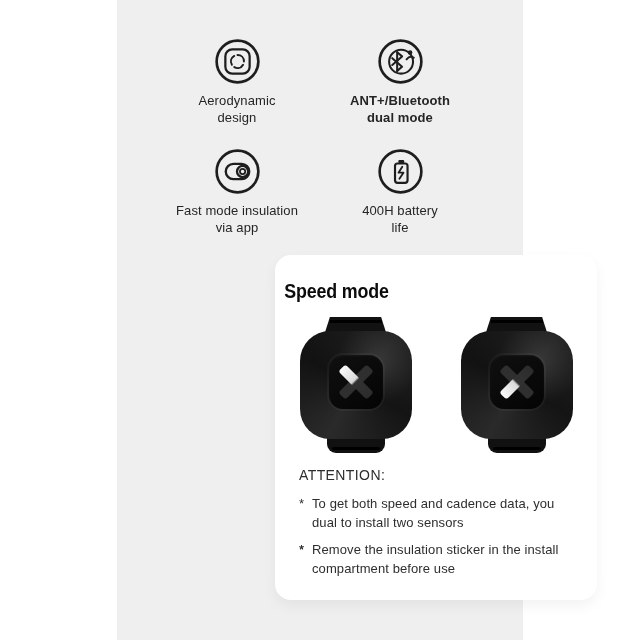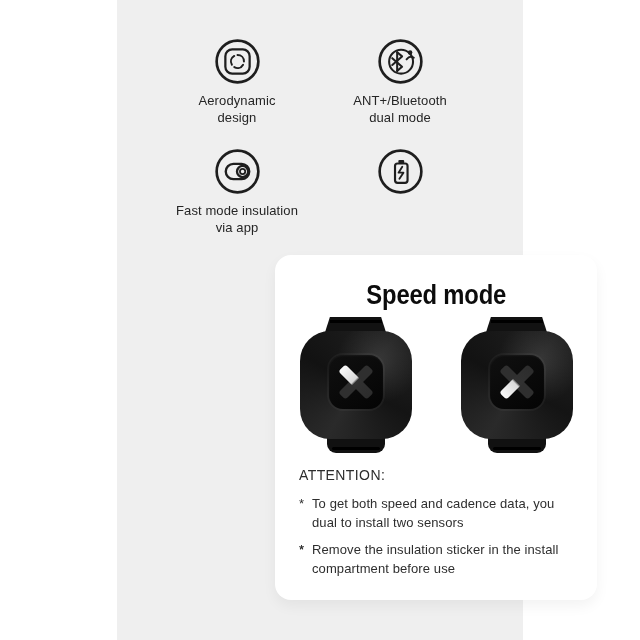--- a/index.html
+++ b/index.html
@@ -22,21 +22,21 @@
     text-align:center;white-space:pre-line;letter-spacing:.1px;
   }
 
   
   .card{
     position:absolute;left:158px;top:255px;width:322px;height:345px;
     background:#ffffff;border-radius:16px;
     box-shadow:0 6px 14px rgba(0,0,0,0.05);
   }
   .mode-headings{position:absolute;top:24px;left:0;right:0;display:flex;}
-  .mode-title{flex:1;text-align:center;font-size:28px;font-weight:700;color:#0c0c0c;}
+  .mode-title{flex:1;font-size:21px;font-weight:700;color:#0c0c0c;}
   .mode-title span{display:inline-block;transform:scaleX(0.85);letter-spacing:-0.2px;}
 
   
   .sensors{position:absolute;top:60px;left:0;right:0;display:flex;justify-content:space-around;}
   .sensor{position:relative;width:116px;height:140px;}
   .s-tab-top{
     position:absolute;top:2px;left:50%;transform:translateX(-50%);
     width:64px;height:20px;background:#121212;
     clip-path:polygon(10% 0,90% 0,100% 100%,0 100%);
   }
@@ -97,21 +97,21 @@
         <g stroke-width="2">
           <path d="M24 17.4 C28 17.4 30.6 20.2 30.6 24"></path>
           <path d="M24 17.4 C28 17.4 30.6 20.2 30.6 24" transform="rotate(120 24 24)"></path>
           <path d="M24 17.4 C28 17.4 30.6 20.2 30.6 24" transform="rotate(240 24 24)"></path>
         </g>
       </svg>
       <div class="flabel">Aerodynamic
 design</div>
     </div>
 
-    <div class="feature" style="left:193px;top:38px;">
+    <div class="feature" style="left:193px;top:38px;font-weight:bold;">
       <svg class="ficon" viewBox="0 0 48 48" fill="none" stroke="#1e1e1e" stroke-linecap="round" stroke-linejoin="round">
         <circle cx="24" cy="24" r="21.3" stroke-width="2.7"></circle>
         <circle cx="24.6" cy="24.2" r="12.2" stroke-width="2.1"></circle>
         <g stroke-width="2.1">
           <path d="M20.6 14.6 V33.6"></path>
           <path d="M20.6 14.6 L25.6 18.8 L15.6 27.6"></path>
           <path d="M20.6 33.6 L25.6 29.4 L15.6 20.6"></path>
         </g>
         <circle cx="33.8" cy="14.8" r="2.3" fill="#1e1e1e" stroke="none"></circle>
         <path d="M30.2 21.8 c2 -2.6 5 -3.2 7.4 -1.6" stroke-width="2"></path>
@@ -131,20 +131,22 @@
 via app</div>
     </div>
 
     <div class="feature" style="left:193px;top:148px;">
       <svg class="ficon" viewBox="0 0 48 48" fill="none" stroke="#1e1e1e" stroke-linecap="round" stroke-linejoin="round">
         <circle cx="24" cy="24" r="21.3" stroke-width="2.7"></circle>
         <rect x="18.4" y="15.8" width="12.8" height="19.8" rx="2.6" stroke-width="2.2"></rect>
         <rect x="21.8" y="12.2" width="6" height="3.4" rx="1.2" fill="#1e1e1e" stroke="none"></rect>
         <polyline points="25.8,19.2 22,25.2 27,25.2 22.9,31.4" stroke-width="1.9"></polyline>
       </svg>
+      <div class="flabel">400H battery
+life</div>
     </div>
 
     <div class="card">
       <div class="mode-headings">
         <div class="mode-title">
           <span>Speed mode</span>
         </div>
       </div>
 
       <div class="sensors">

